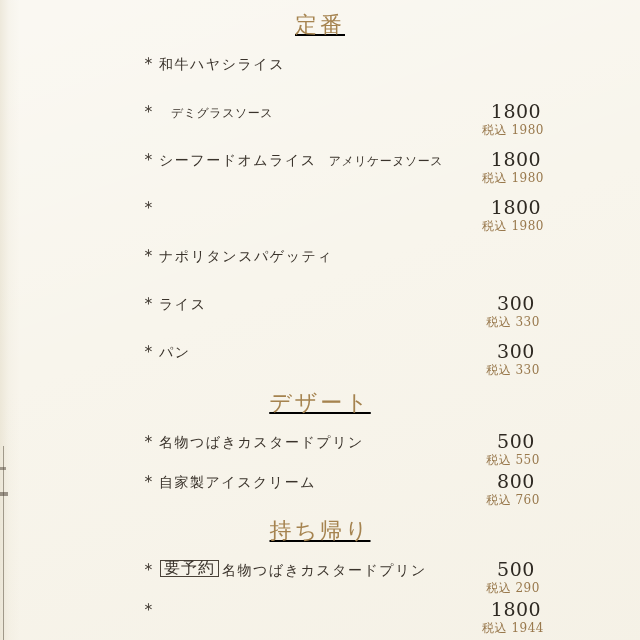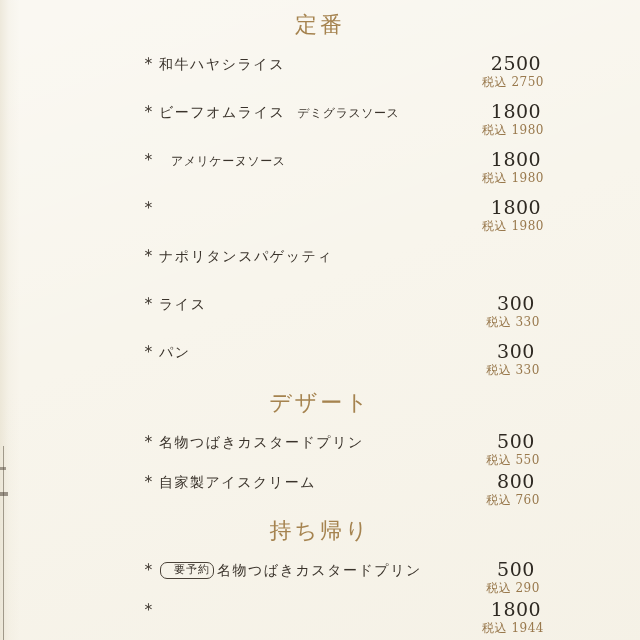--- a/index.html
+++ b/index.html
@@ -22,21 +22,21 @@
     font-family: "DejaVu Serif", "Liberation Serif", serif;
   }
   
   .page::before {
     content: "";
     position: absolute;
     inset: 0;
     pointer-events: none;
     background: linear-gradient(90deg, rgba(222,214,192,0.45) 0px, rgba(222,214,192,0.12) 9px, rgba(222,214,192,0) 20px);
   }
-  .menu { position: relative; }
+  .menu { position: relative; text-decoration: underline; }
   .section-title {
     margin: 10px 0 12px 0;
     text-align: center;
     font-size: 22px;
     font-weight: normal;
     letter-spacing: 3px;
     line-height: 30px;
     color: var(--heading);
   }
   .row {
@@ -49,26 +49,26 @@
     display: inline-flex;
     align-items: baseline;
     color: var(--text);
     white-space: nowrap;
     line-height: 22px;
   }
   .ast { font-size: 17px; margin-right: 2px; }
   .nm  { font-size: 14px; letter-spacing: 1.5px; }
   .note { font-size: 12px; letter-spacing: 0.5px; margin-left: 12px; color: var(--text); }
   .badge {
-    font-size: 11px;
+    font-size: 16px;
     letter-spacing: 1px;
     color: var(--text);
     border: 1px solid #4a4238;
-    border-radius: 7px;
-    padding: 0 3px 1px 13px;
+    border-radius: 0;
+    padding: 0 3px 1px 3px;
     margin: 0 3px 0 1px;
     position: relative;
     top: -2px;
     line-height: 14px;
   }
   .price-cell {
     position: absolute;
     right: -13px;
     top: 0;
     width: 100px;
@@ -115,41 +115,37 @@
   <div class="menu">
 
     <section class="s-teiban">
       <h2 class="section-title">定番</h2>
 
       <div class="row">
         <div class="name-cell">
           <span class="ast">＊</span>
           <span class="nm">和牛ハヤシライス</span>
         </div>
-        <div class="price-cell">
-          <div class="price">2500</div>
-          <div class="tax">税込 2750</div>
-        </div>
-      </div>
-
-      <div class="row">
-        <div class="name-cell">
-          <span class="ast">＊</span>
-          <span class="nm">ビーフオムライス</span>
+      </div>
+
+      <div class="row">
+        <div class="name-cell">
+          <span class="ast">＊</span>
           <span class="note">デミグラスソース</span>
         </div>
         <div class="price-cell">
           <div class="price">1800</div>
           <div class="tax">税込 1980</div>
         </div>
       </div>
 
       <div class="row">
         <div class="name-cell">
           <span class="ast">＊</span>
+          <span class="nm">シーフードオムライス</span>
           <span class="note">アメリケーヌソース</span>
         </div>
         <div class="price-cell">
           <div class="price">1800</div>
           <div class="tax">税込 1980</div>
         </div>
       </div>
 
       <div class="row">
         <div class="name-cell">

